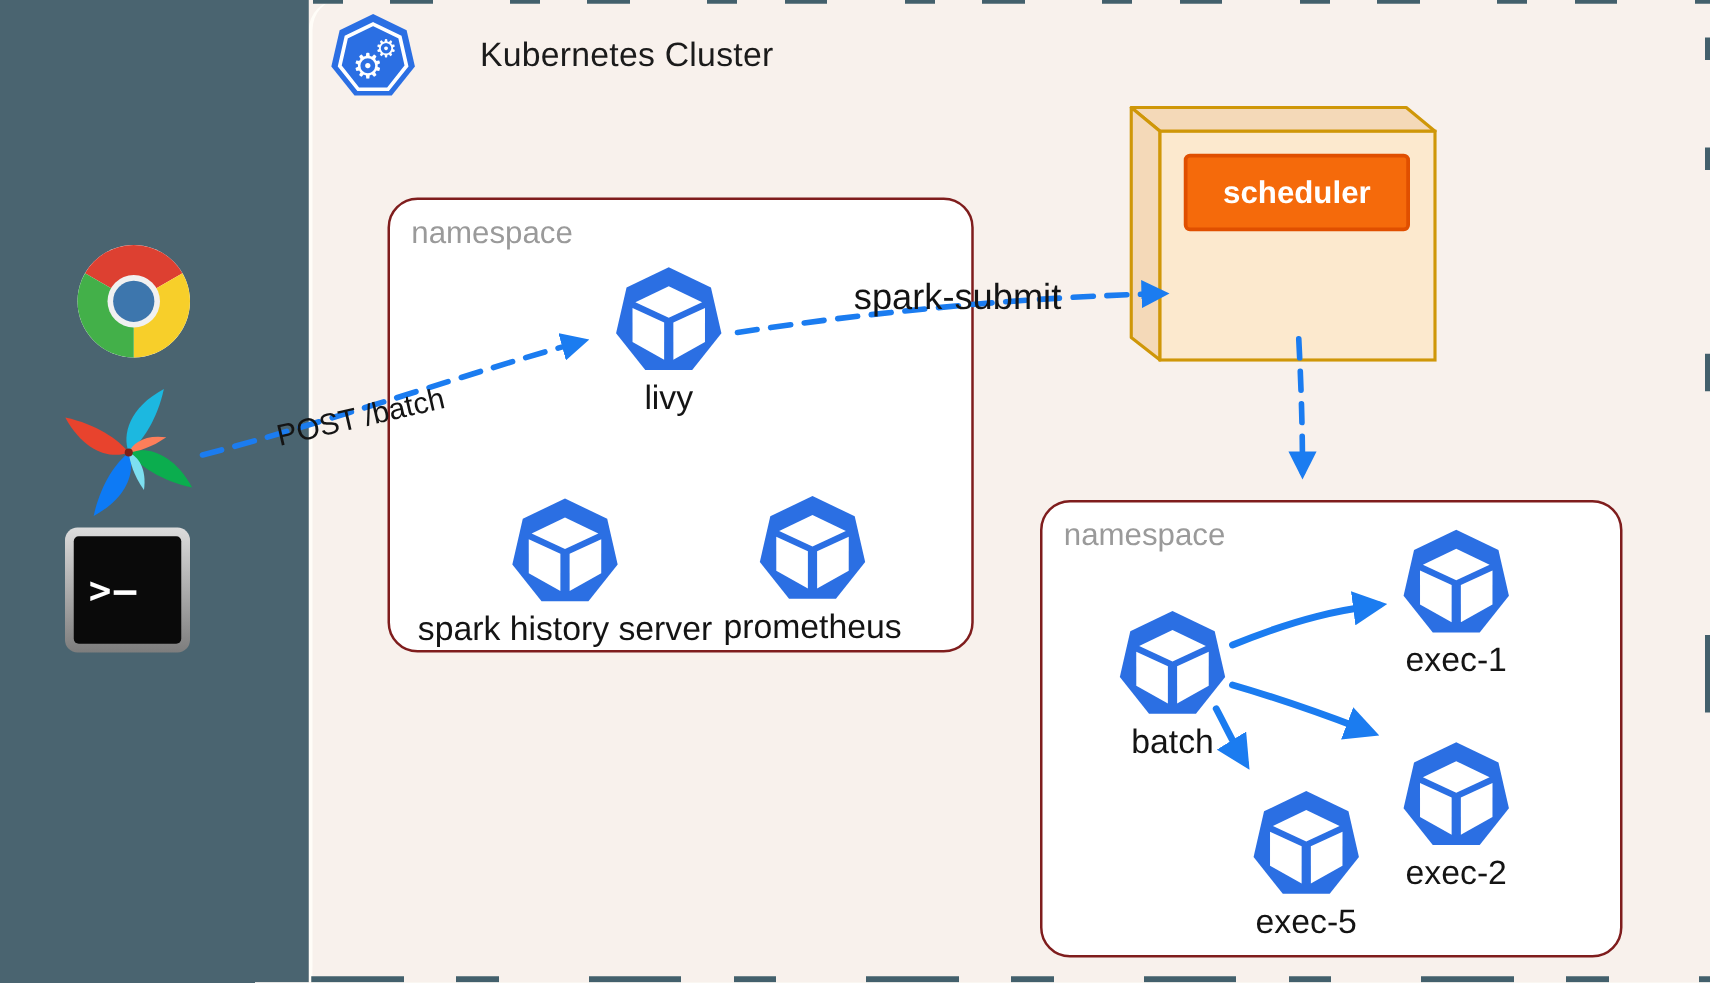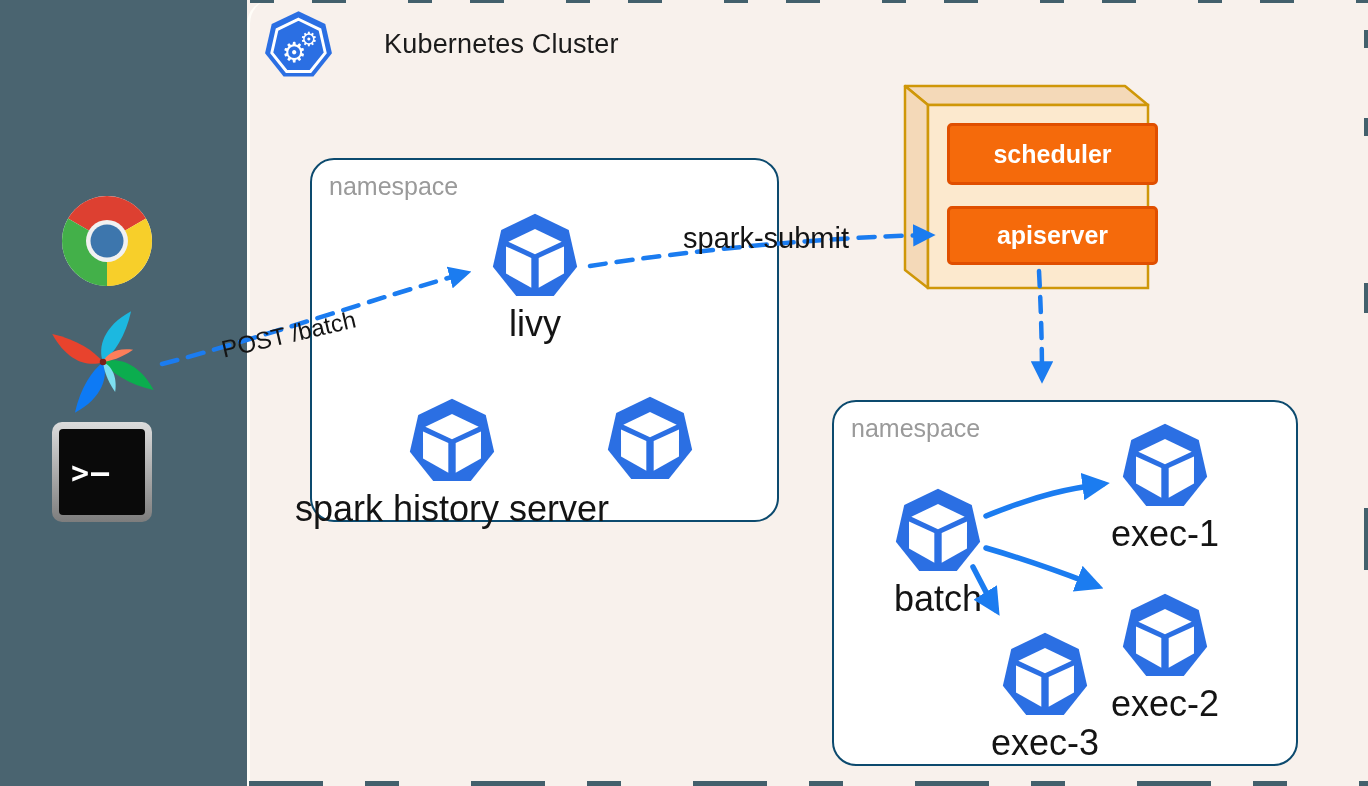--- a/index.html
+++ b/index.html
@@ -9,32 +9,32 @@
   
   .sidebar{position:absolute;left:0;top:0;width:247px;height:786px;background:#4a6470;}
   .side-icon{position:absolute;}
 
   
   .cluster{position:absolute;left:247px;top:0;right:0;bottom:0;background:#f8f1ec;
            border-left:3px solid #fffdf8;border-top-left-radius:24px;}
   .cluster-title{position:absolute;left:384px;top:29px;font-size:27px;color:#1b1b1b;letter-spacing:.2px;}
 
   
-  .namespace{position:absolute;background:#ffffff;border:2px solid #0c4a6e;border-radius:24px;}
+  .namespace{position:absolute;background:#ffffff;border:2px solid #7f1d1d;border-radius:24px;}
   .ns-label{position:absolute;left:17px;top:12px;font-size:25px;color:#9a9a9a;}
 
   
   .pod-group{position:absolute;width:150px;display:flex;flex-direction:column;align-items:center;}
   .pod-group.wide{width:236px;}
   .pod-svg{width:92px;height:92px;display:block;}
-  .pod-label{margin-top:0px;font-size:36px;color:#141414;white-space:nowrap;}
+  .pod-label{margin-top:0px;font-size:27px;color:#141414;white-space:nowrap;}
 
   
   .plane-svg{position:absolute;left:898px;top:80px;}
-  .cp-box{position:absolute;width:211px;height:62px;background:#f56a0b;border:3px solid #e04f00;
+  .cp-box{position:absolute;width:181px;height:62px;background:#f56a0b;border:3px solid #e04f00;
           border-radius:5px;box-sizing:border-box;display:flex;align-items:center;justify-content:center;
           color:#ffffff;font-weight:bold;font-size:25px;}
 
   
   .edge-label{position:absolute;font-size:29px;color:#141414;white-space:nowrap;}
   .rot{transform:rotate(-13deg);transform-origin:left center;font-size:24px;}
 
   .arrows{position:absolute;left:0;top:0;pointer-events:none;}
 
   
@@ -118,32 +118,30 @@
   <div class="pod-group wide" style="left:334px;top:396px">
     <svg class="pod-svg">
         <use href="#pod"></use>
       </svg>
     <div class="pod-label">spark history server</div>
   </div>
   <div class="pod-group" style="left:575px;top:394px">
     <svg class="pod-svg">
         <use href="#pod"></use>
       </svg>
+    <div class="pod-label">prometheus</div>
   </div>
 
   <svg class="plane-svg" width="256" height="216" viewBox="0 0 256 216">
     <path d="M7 6 L227 6 L250 25 L30 25 Z" fill="#f4d9b8" stroke="#cf9708" stroke-width="2.5" stroke-linejoin="round"></path>
     <path d="M7 6 L30 25 L30 208 L7 190 Z" fill="#f4d9b8" stroke="#cf9708" stroke-width="2.5" stroke-linejoin="round"></path>
     <rect x="30" y="25" width="220" height="183" fill="#fce9ce" stroke="#cf9708" stroke-width="2.5"></rect>
   </svg>
   <div class="cp-box" style="left:947px;top:123px">
     <span>scheduler</span>
-  </div>
-  <div class="cp-box" style="left:947px;top:206px;height:59px">
-    <span>apiserver</span>
   </div>
 
   <div class="namespace" style="left:832px;top:400px;width:462px;height:362px">
     <div class="ns-label">namespace</div>
   </div>
   <div class="pod-group" style="left:863px;top:486px">
     <svg class="pod-svg">
         <use href="#pod"></use>
       </svg>
     <div class="pod-label">batch</div>
@@ -157,21 +155,21 @@
   <div class="pod-group" style="left:1090px;top:591px">
     <svg class="pod-svg">
         <use href="#pod"></use>
       </svg>
     <div class="pod-label">exec-2</div>
   </div>
   <div class="pod-group" style="left:970px;top:630px">
     <svg class="pod-svg">
         <use href="#pod"></use>
       </svg>
-    <div class="pod-label">exec-3</div>
+    <div class="pod-label">exec-5</div>
   </div>
 
   <svg class="arrows" width="1368" height="786" viewBox="0 0 1368 786">
     <path d="M162,364 C262,338 382,296 466,273" fill="none" stroke="#1b7cf0" stroke-width="4.5" stroke-dasharray="16 11" stroke-linecap="round" marker-end="url(#ah)"></path>
     <path d="M590,266 C700,249 830,237 930,235" fill="none" stroke="#1b7cf0" stroke-width="4.5" stroke-dasharray="16 11" stroke-linecap="round" marker-end="url(#ah)"></path>
     <path d="M1039,271 C1041,310 1042,343 1042,378" fill="none" stroke="#1b7cf0" stroke-width="4.5" stroke-dasharray="15 11" stroke-linecap="round" marker-end="url(#ah)"></path>
     <path d="M986,516 C1040,494 1072,488 1103,484" fill="none" stroke="#1b7cf0" stroke-width="5.5" stroke-linecap="round" marker-end="url(#ah)"></path>
     <path d="M986,548 C1038,563 1068,575 1097,586" fill="none" stroke="#1b7cf0" stroke-width="5.5" stroke-linecap="round" marker-end="url(#ah)"></path>
     <path d="M973,567 C982,584 988,597 996,610" fill="none" stroke="#1b7cf0" stroke-width="5.5" stroke-linecap="round" marker-end="url(#ah)"></path>
   </svg>

